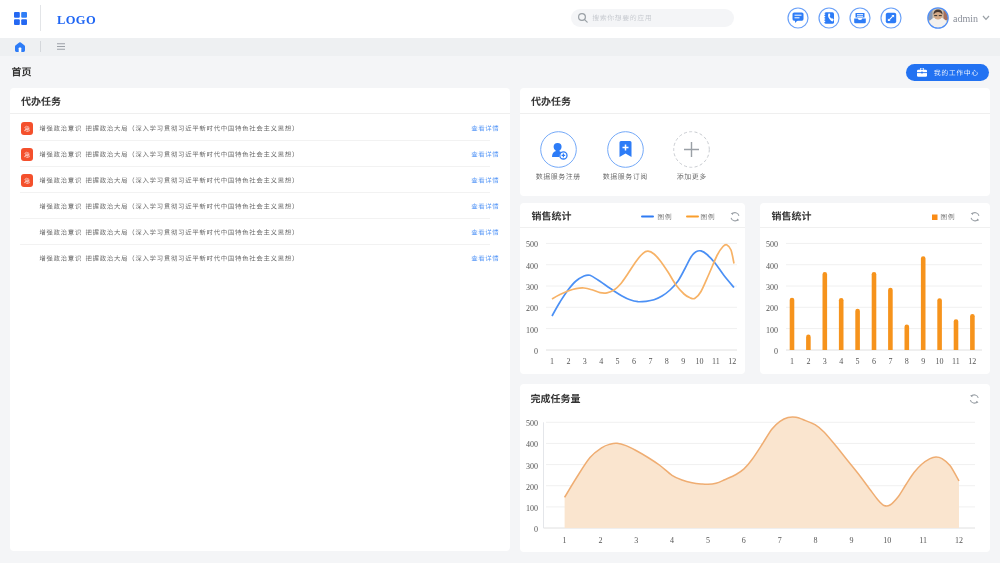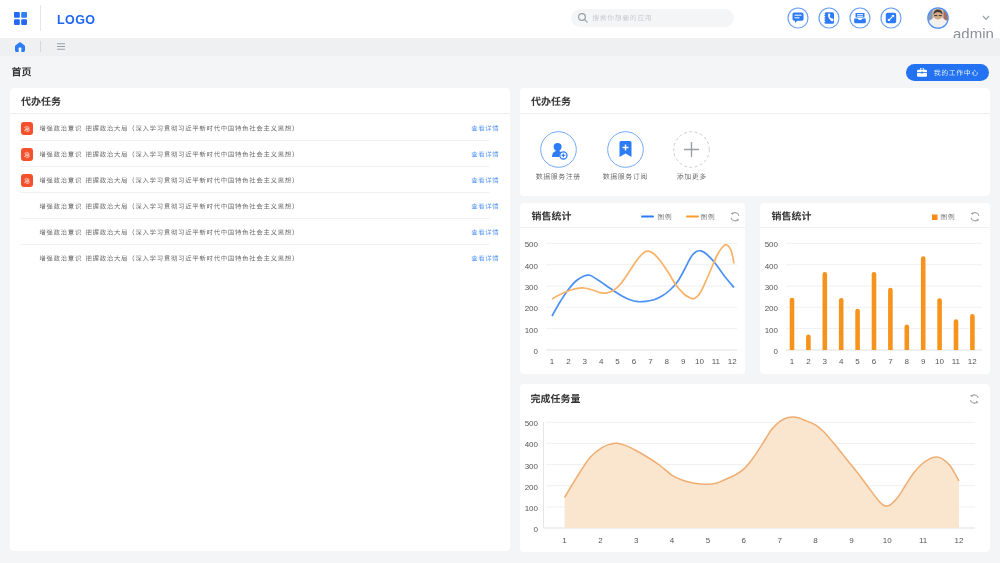--- a/index.html
+++ b/index.html
@@ -1,17 +1,17 @@
 <!DOCTYPE html>
 <html><head>
 <meta charset="utf-8">
 <style>
 * { margin:0; padding:0; box-sizing:border-box; }
 html,body { width:1000px; height:563px; font-family:"Liberation Sans",sans-serif; background:#f4f5f7; overflow:hidden; }
-#page { position:relative; width:1000px; height:563px; }
+#page { position:relative; width:1000px; height:563px;font-family:Liberation Serif, serif; }
 .abs { position:absolute; }
 .card { position:absolute; background:#fff; border-radius:4px; }
 </style>
 </head>
 <body>
 <div id="page">
 
   <div class="abs" style="left:0;top:0;width:1000px;height:38px;background:#fff;"></div>
   <svg class="abs" style="left:14px;top:12px;" width="13" height="13" viewBox="0 0 13 13">
     <rect x="0" y="0" width="5.8" height="5.8" rx="1" fill="#2468f2"></rect>
@@ -70,21 +70,21 @@
       <rect width="22" height="22" fill="#cfc0ae"></rect>
       <rect x="0" y="0" width="5.5" height="13" fill="#8798b4"></rect>
       <rect x="16.5" y="0" width="5.5" height="13" fill="#a8705c"></rect>
       <path d="M2 15 q4 -5.5 9 -5 q6 0 9 5.5 l0 7 l-18 0 z" fill="#f3f1ee"></path>
       <circle cx="11" cy="8.2" r="4.4" fill="#d3a987"></circle>
       <path d="M6.4 7.4 q0.3 -5 4.6 -5 q4.3 0 4.6 5 q-2.3 -2.4 -4.6 -2.4 q-2.3 0 -4.6 2.4z" fill="#463730"></path>
       <path d="M7.2 8.6 h3 M11.8 8.6 h3" stroke="#33302c" stroke-width="1"></path>
     </g>
     <circle cx="11" cy="11" r="10.2" fill="none" stroke="#4f8ef6" stroke-width="1.2"></circle>
   </svg>
-  <div class="abs" style="left:953px;top:25px;font-size:15px;color:#8a8f99;">admin</div>
+  <div class="abs" style="left:953px;top:13px;font-size:10px;color:#8a8f99;">admin</div>
   <svg class="abs" style="left:982px;top:15px;" width="8" height="6" viewBox="0 0 8 6">
     <path d="M1 1 L4 4.4 L7 1" fill="none" stroke="#9aa0a6" stroke-width="1.2"></path>
   </svg>
 
   <div class="abs" style="left:0;top:38px;width:1000px;height:18px;background:#eef0f2;"></div>
   <svg class="abs" style="left:14.5px;top:42px;" width="10" height="10" viewBox="0 0 10 10">
     <path d="M4.2 0.5 q0.8 -0.6 1.6 0 L9.3 3.2 q0.7 0.5 0.7 1.3 L10 8.6 q0 1.4 -1.4 1.4 L1.4 10 q-1.4 0 -1.4 -1.4 L0 4.5 q0 -0.8 0.7 -1.3 Z" fill="#2d7cf7"></path>
     <path d="M3.7 6.2 q0 -0.7 0.7 -0.7 l1.2 0 q0.7 0 0.7 0.7 L6.3 10 L3.7 10 Z" fill="#fff"></path>
   </svg>
   <div class="abs" style="left:40px;top:41px;width:1px;height:11px;background:#d4d7db;"></div>

